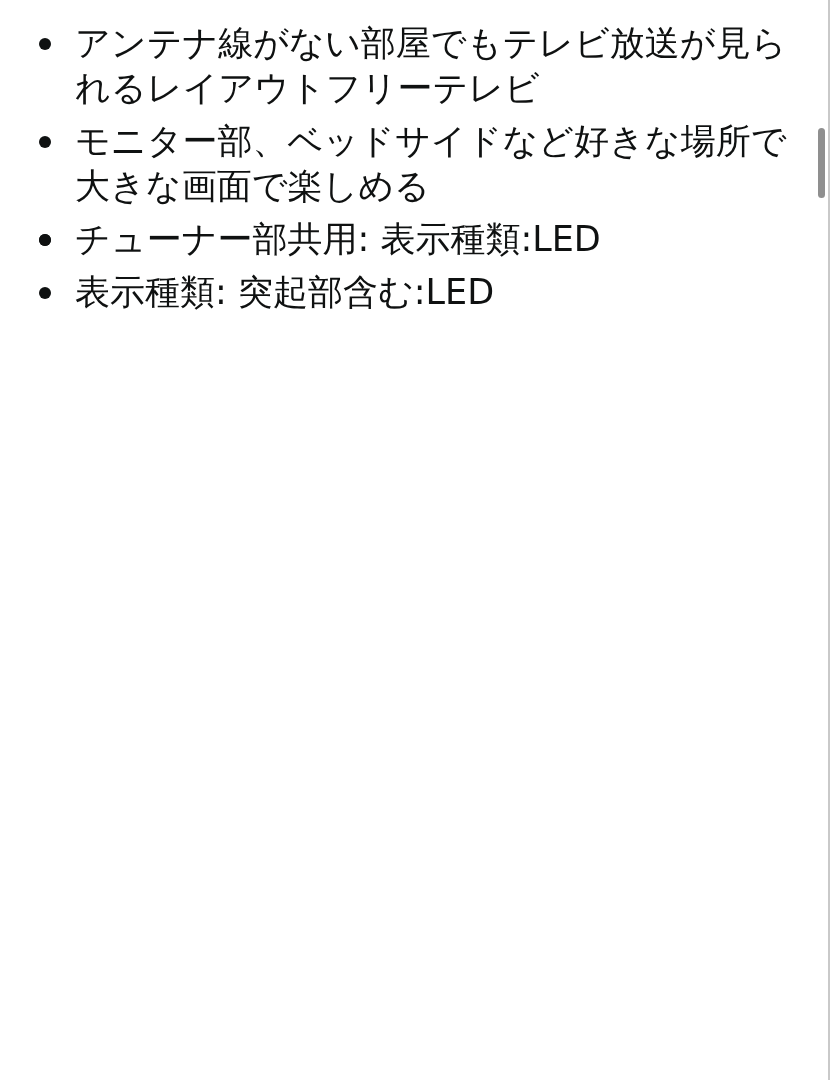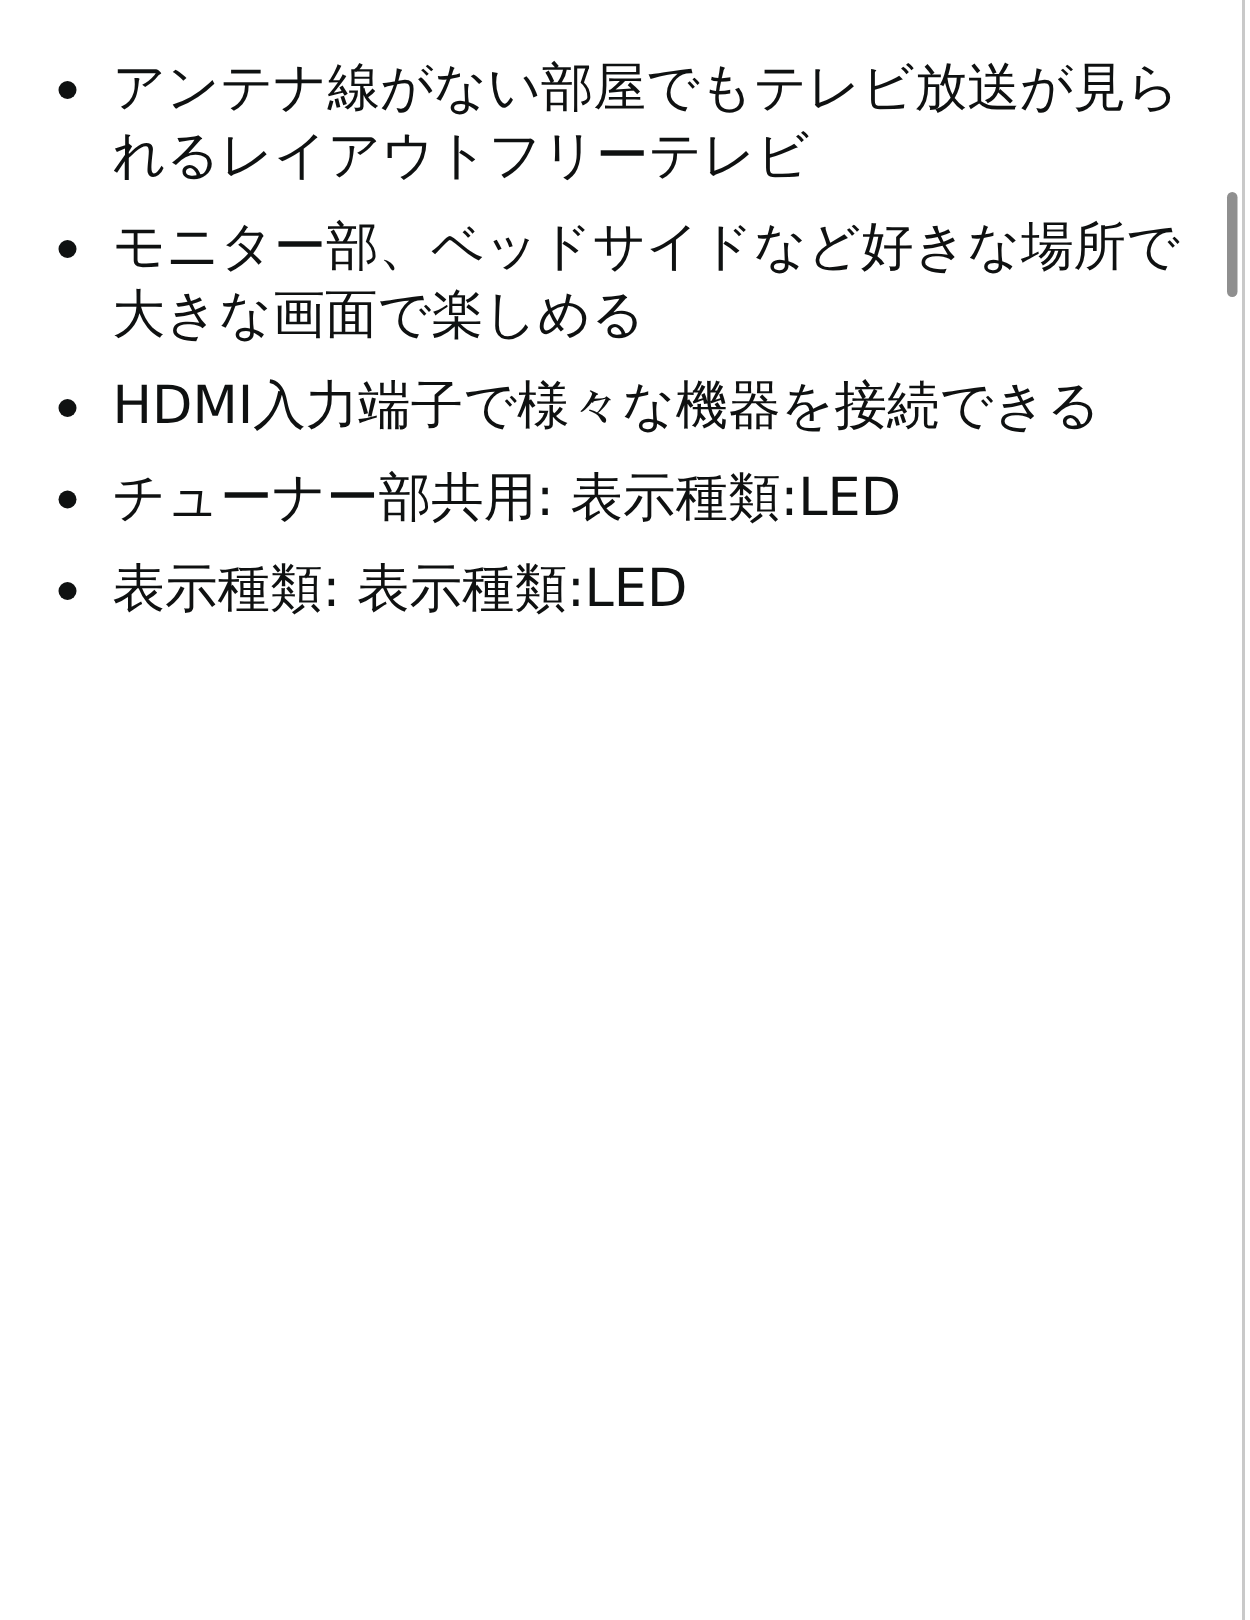--- a/index.html
+++ b/index.html
@@ -21,21 +21,21 @@
     list-style: none;
     margin: 0;
     padding: 21px 43px 0 75px;
     color: #0f1111;
     font-size: 35px;
     line-height: 45px;
     letter-spacing: 0;
   }
   ul.bullet-list li {
     position: relative;
-    margin: 16px 0 8px 0;
+    margin: 0 0 8px 0;
     padding: 0;
     text-align: left;
     word-break: break-word;
   }
   ul.bullet-list li:last-child { margin-bottom: 0; }
   .dot {
     position: absolute;
     left: -36px;
     top: 17px;
     width: 12px;
@@ -71,28 +71,27 @@
     <li>
       <span class="dot"></span>
       <span class="txt">アンテナ線がない部屋でもテレビ放送が見られるレイアウトフリーテレビ</span>
     </li>
     <li>
       <span class="dot"></span>
       <span class="txt">モニター部、ベッドサイドなど好きな場所で大きな画面で楽しめる</span>
     </li>
     <li>
       <span class="dot"></span>
-      <span class="txt">HDMI入力端子で様々な機器を接続できる</span>
     </li>
     <li>
       <span class="dot"></span>
       <span class="txt">チューナー部共用: 表示種類:LED</span>
     </li>
     <li>
       <span class="dot"></span>
-      <span class="txt">表示種類: 表示種類:LED</span>
+      <span class="txt">表示種類: 突起部含む:LED</span>
     </li>
   </ul>
 
   <div class="edge-line"></div>
   <div class="scroll-thumb"></div>
 
 </div>
 
 </body></html>

